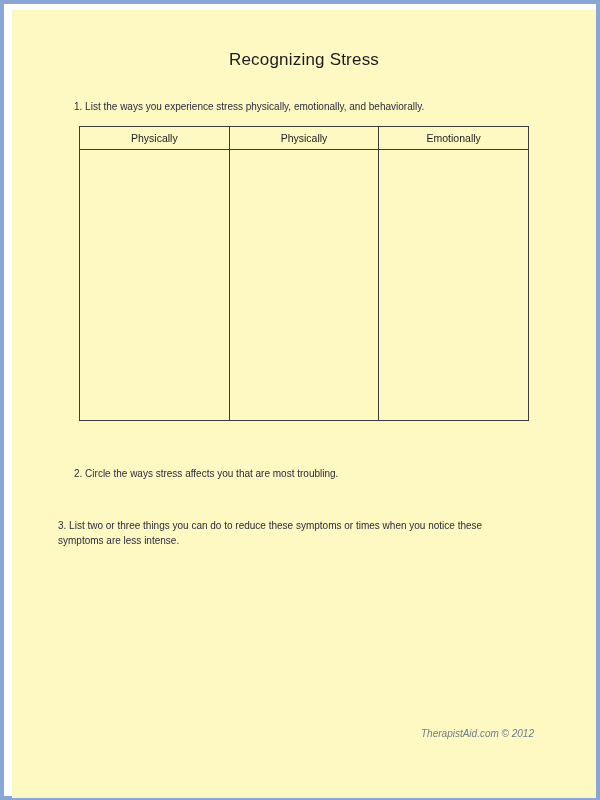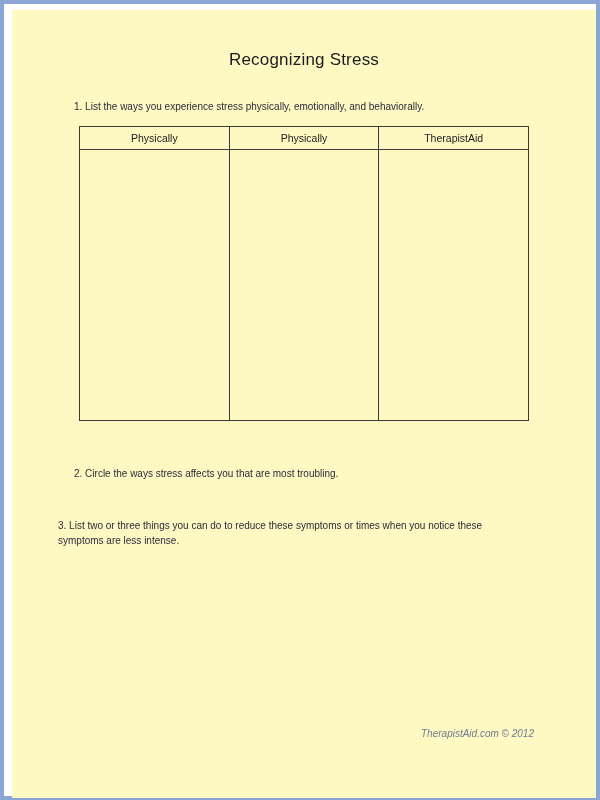--- a/index.html
+++ b/index.html
@@ -118,21 +118,21 @@
     <div class="table">
       <div class="table-col">
         <div class="col-header">Physically</div>
         <div class="col-body"></div>
       </div>
       <div class="table-col">
         <div class="col-header">Physically</div>
         <div class="col-body"></div>
       </div>
       <div class="table-col">
-        <div class="col-header">TherapistAid</div>
+        <div class="col-header">Emotionally</div>
         <div class="col-body"></div>
       </div>
     </div>
 
     <div class="instruction instruction-2">2. Circle the ways stress affects you that are most troubling.</div>
 
     <div class="instruction instruction-3">3. List two or three things you can do to reduce these symptoms or times when you notice these symptoms are less intense.</div>
 
     <div class="footer-credit">TherapistAid.com © 2012</div>
 

